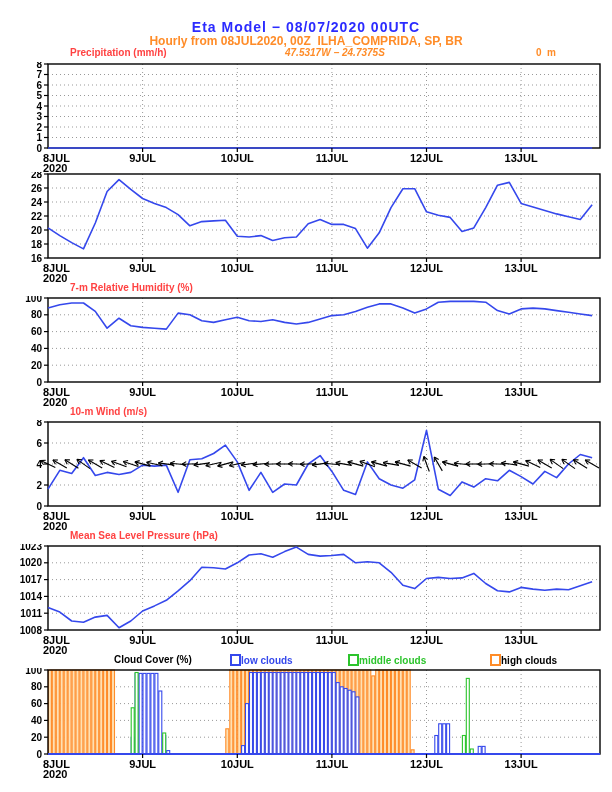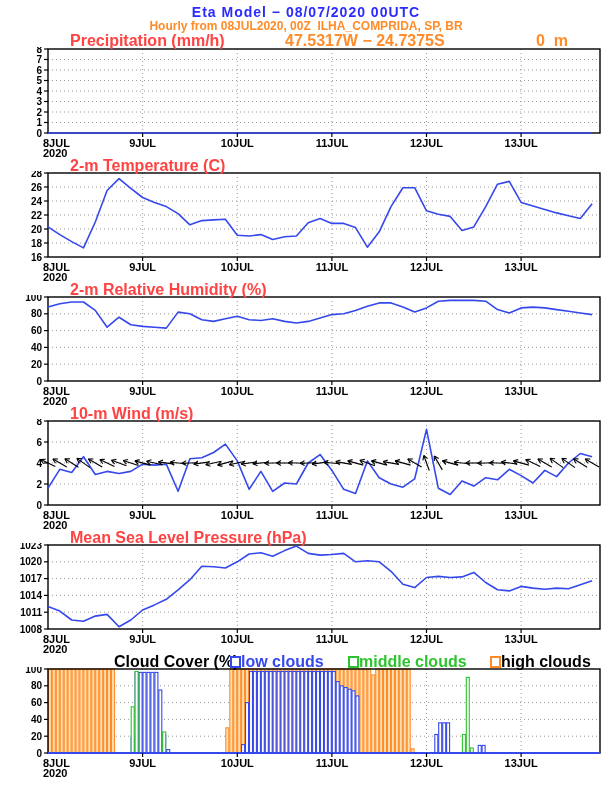--- a/index.html
+++ b/index.html
@@ -1,41 +1,41 @@
 <!DOCTYPE html>
 <html><head>
 <meta charset="utf-8">
 <style>
   html,body{margin:0;padding:0;background:#fff;}
   .page{position:relative;width:612px;height:792px;background:#fff;overflow:hidden;
         font-family:"Liberation Sans",sans-serif;font-weight:bold;}
-  .hline1{padding-top:4px;text-align:center;font-size:14px;letter-spacing:1px;white-space:pre;height:15px;}
+  .hline1{padding-top:19px;text-align:center;font-size:14px;letter-spacing:1px;white-space:pre;height:15px;}
   .hline2{text-align:center;font-size:12px;white-space:pre;height:13px;}
-  .trow{position:relative;height:14px;font-size:16px;}
+  .trow{position:relative;height:14px;font-size:10px;}
   .trow.first{height:15px;}
   .ptitle{position:absolute;left:70px;top:0;white-space:pre;}
   .coords{position:absolute;left:285px;top:0;white-space:pre;}
   .elev{position:absolute;left:536px;top:0;white-space:pre;}
   .legend-item{position:absolute;top:0;display:flex;align-items:center;gap:0;}
   .swatch{width:7px;height:8px;border:2px solid #000;background:#fff;display:inline-block;}
   svg{display:block;}
   svg text{fill:#000;font-weight:bold;font-family:"Liberation Sans",sans-serif;}
 </style>
 </head>
 <body>
 
 <div class="page">
 
   <div class="hline1" style="color: rgb(43, 43, 255);">Eta Model − 08/07/2020 00UTC</div>
   <div class="hline2" style="color: rgb(255, 140, 40);">Hourly from 08JUL2020, 00Z  ILHA_COMPRIDA, SP, BR</div>
 
   <section>
     <div class="trow first">
       <span class="ptitle" style="color: rgb(255, 66, 66);">Precipitation (mm/h)</span>
-      <span class="coords" style="color: rgb(255, 140, 40);">47.5317W − 24.7375S</span>
+      <span class="coords" style="color: rgb(255, 140, 40); font-style: italic;">47.5317W − 24.7375S</span>
       <span class="elev" style="color: rgb(255, 140, 40);">0  m</span>
     </div>
     <svg width="612" height="110">
         <line x1="142.6" y1="2" x2="142.6" y2="86" stroke="#999999" stroke-width="1" stroke-dasharray="1 3"></line>
         <line x1="237.3" y1="2" x2="237.3" y2="86" stroke="#999999" stroke-width="1" stroke-dasharray="1 3"></line>
         <line x1="331.9" y1="2" x2="331.9" y2="86" stroke="#999999" stroke-width="1" stroke-dasharray="1 3"></line>
         <line x1="426.5" y1="2" x2="426.5" y2="86" stroke="#999999" stroke-width="1" stroke-dasharray="1 3"></line>
         <line x1="521.1" y1="2" x2="521.1" y2="86" stroke="#999999" stroke-width="1" stroke-dasharray="1 3"></line>
         <line x1="48" y1="75.5" x2="600" y2="75.5" stroke="#999999" stroke-width="1" stroke-dasharray="1 3"></line>
         <line x1="48" y1="65.0" x2="600" y2="65.0" stroke="#999999" stroke-width="1" stroke-dasharray="1 3"></line>
@@ -73,23 +73,20 @@
         <line x1="426.5" y1="86" x2="426.5" y2="90" stroke="#000" stroke-width="1.2"></line>
         <text x="426.5" y="100" text-anchor="middle" font-size="11">12JUL</text>
         <line x1="521.1" y1="86" x2="521.1" y2="90" stroke="#000" stroke-width="1.2"></line>
         <text x="521.1" y="100" text-anchor="middle" font-size="11">13JUL</text>
         <text x="43" y="100" font-size="11">8JUL</text>
         <text x="43" y="110" font-size="11">2020</text>
       </svg>
   </section>
 
   <section>
-    <div class="trow">
-      <span class="ptitle" style="color: rgb(255, 66, 66);">2-m Temperature (C)</span>
-    </div>
     <svg width="612" height="110">
         <line x1="142.6" y1="2" x2="142.6" y2="86" stroke="#999999" stroke-width="1" stroke-dasharray="1 3"></line>
         <line x1="237.3" y1="2" x2="237.3" y2="86" stroke="#999999" stroke-width="1" stroke-dasharray="1 3"></line>
         <line x1="331.9" y1="2" x2="331.9" y2="86" stroke="#999999" stroke-width="1" stroke-dasharray="1 3"></line>
         <line x1="426.5" y1="2" x2="426.5" y2="86" stroke="#999999" stroke-width="1" stroke-dasharray="1 3"></line>
         <line x1="521.1" y1="2" x2="521.1" y2="86" stroke="#999999" stroke-width="1" stroke-dasharray="1 3"></line>
         <line x1="48" y1="72.0" x2="600" y2="72.0" stroke="#999999" stroke-width="1" stroke-dasharray="1 3"></line>
         <line x1="48" y1="58.0" x2="600" y2="58.0" stroke="#999999" stroke-width="1" stroke-dasharray="1 3"></line>
         <line x1="48" y1="44.0" x2="600" y2="44.0" stroke="#999999" stroke-width="1" stroke-dasharray="1 3"></line>
         <line x1="48" y1="30.0" x2="600" y2="30.0" stroke="#999999" stroke-width="1" stroke-dasharray="1 3"></line>
@@ -120,21 +117,21 @@
         <text x="426.5" y="100" text-anchor="middle" font-size="11">12JUL</text>
         <line x1="521.1" y1="86" x2="521.1" y2="90" stroke="#000" stroke-width="1.2"></line>
         <text x="521.1" y="100" text-anchor="middle" font-size="11">13JUL</text>
         <text x="43" y="100" font-size="11">8JUL</text>
         <text x="43" y="110" font-size="11">2020</text>
       </svg>
   </section>
 
   <section>
     <div class="trow">
-      <span class="ptitle" style="color: rgb(255, 66, 66);">2-m Relative Humidity (%)</span>
+      <span class="ptitle" style="color: rgb(255, 66, 66);">7-m Relative Humidity (%)</span>
     </div>
     <svg width="612" height="110">
         <line x1="142.6" y1="2" x2="142.6" y2="86" stroke="#999999" stroke-width="1" stroke-dasharray="1 3"></line>
         <line x1="237.3" y1="2" x2="237.3" y2="86" stroke="#999999" stroke-width="1" stroke-dasharray="1 3"></line>
         <line x1="331.9" y1="2" x2="331.9" y2="86" stroke="#999999" stroke-width="1" stroke-dasharray="1 3"></line>
         <line x1="426.5" y1="2" x2="426.5" y2="86" stroke="#999999" stroke-width="1" stroke-dasharray="1 3"></line>
         <line x1="521.1" y1="2" x2="521.1" y2="86" stroke="#999999" stroke-width="1" stroke-dasharray="1 3"></line>
         <line x1="48" y1="69.2" x2="600" y2="69.2" stroke="#999999" stroke-width="1" stroke-dasharray="1 3"></line>
         <line x1="48" y1="52.4" x2="600" y2="52.4" stroke="#999999" stroke-width="1" stroke-dasharray="1 3"></line>
         <line x1="48" y1="35.6" x2="600" y2="35.6" stroke="#999999" stroke-width="1" stroke-dasharray="1 3"></line>

